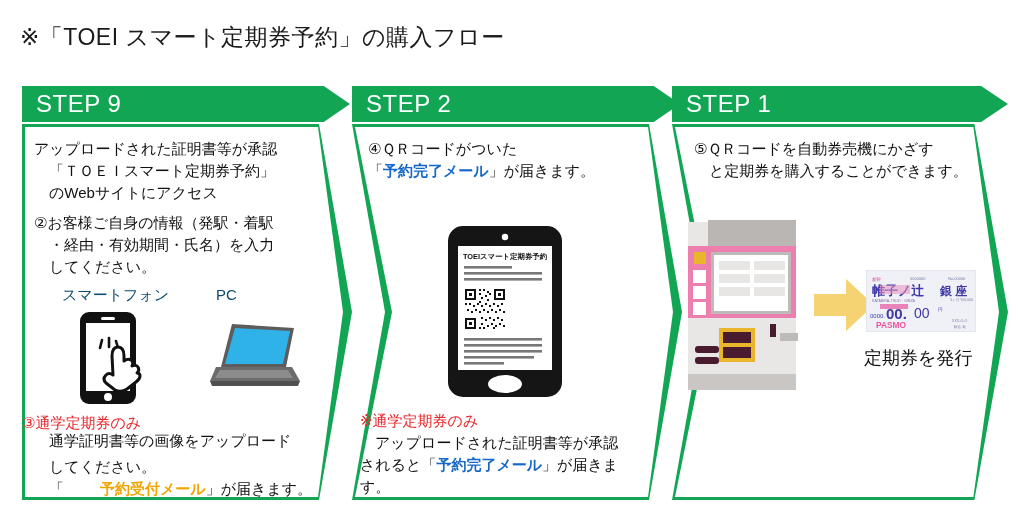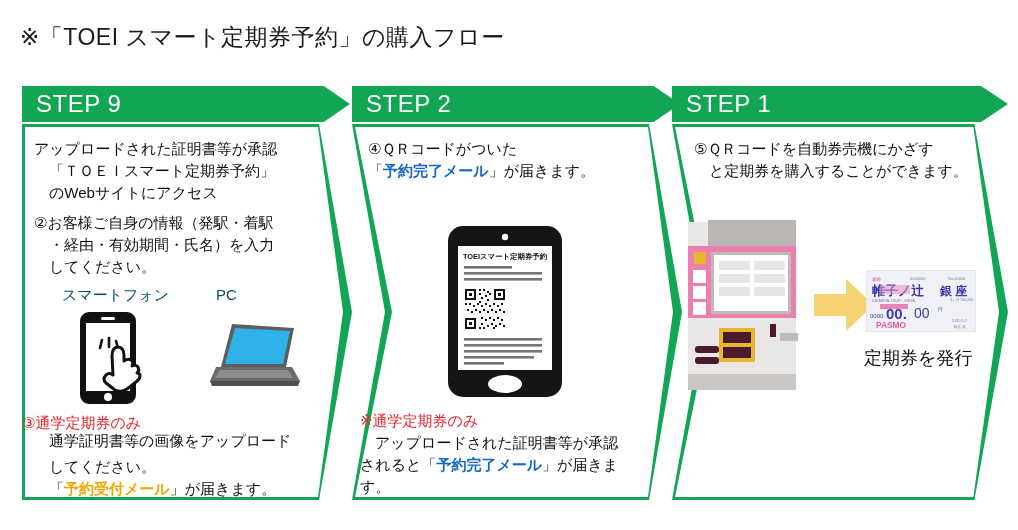--- a/index.html
+++ b/index.html
@@ -69,21 +69,21 @@
   .body-content{position:absolute;inset:0;}
 
   
   .txt{
     position:absolute;
     font-size:15px;color:#111111;
     line-height:1.45;
     white-space:pre;
   }
   .red{color:#e8262b;}
-  .orange{color:#f0a500;font-weight:bold;}
+  .orange{color:#f0a500;font-weight:bold;margin-left:36px;}
   .blue{color:#1668c8;font-weight:bold;}
 
   
   .dev-label{position:absolute;font-size:15px;color:#0c4a6e;}
 
   
   .caption{position:absolute;font-size:18px;color:#111;}
 </style>
 </head>
 <body>

